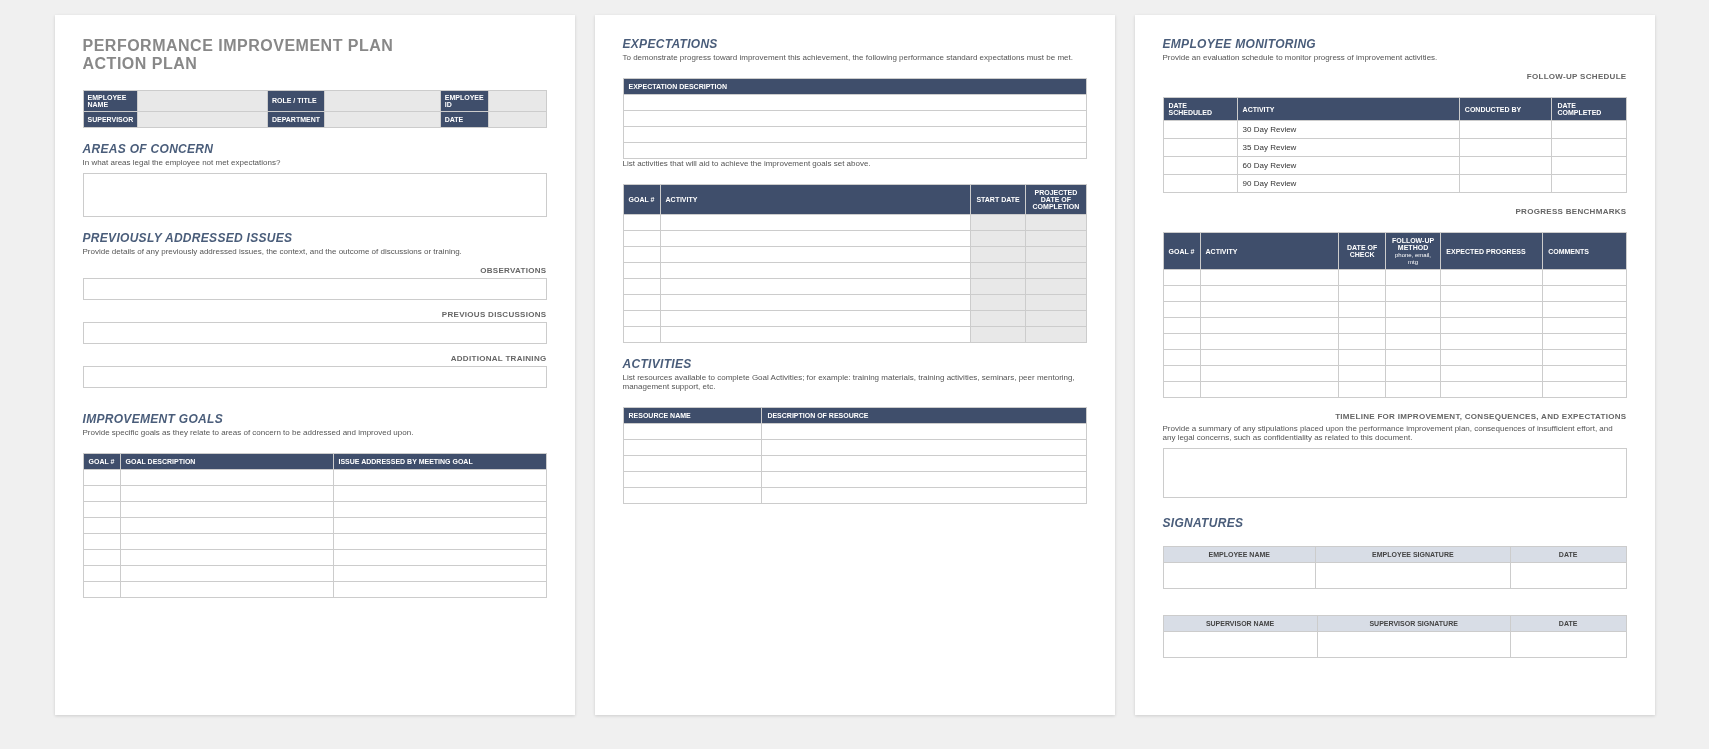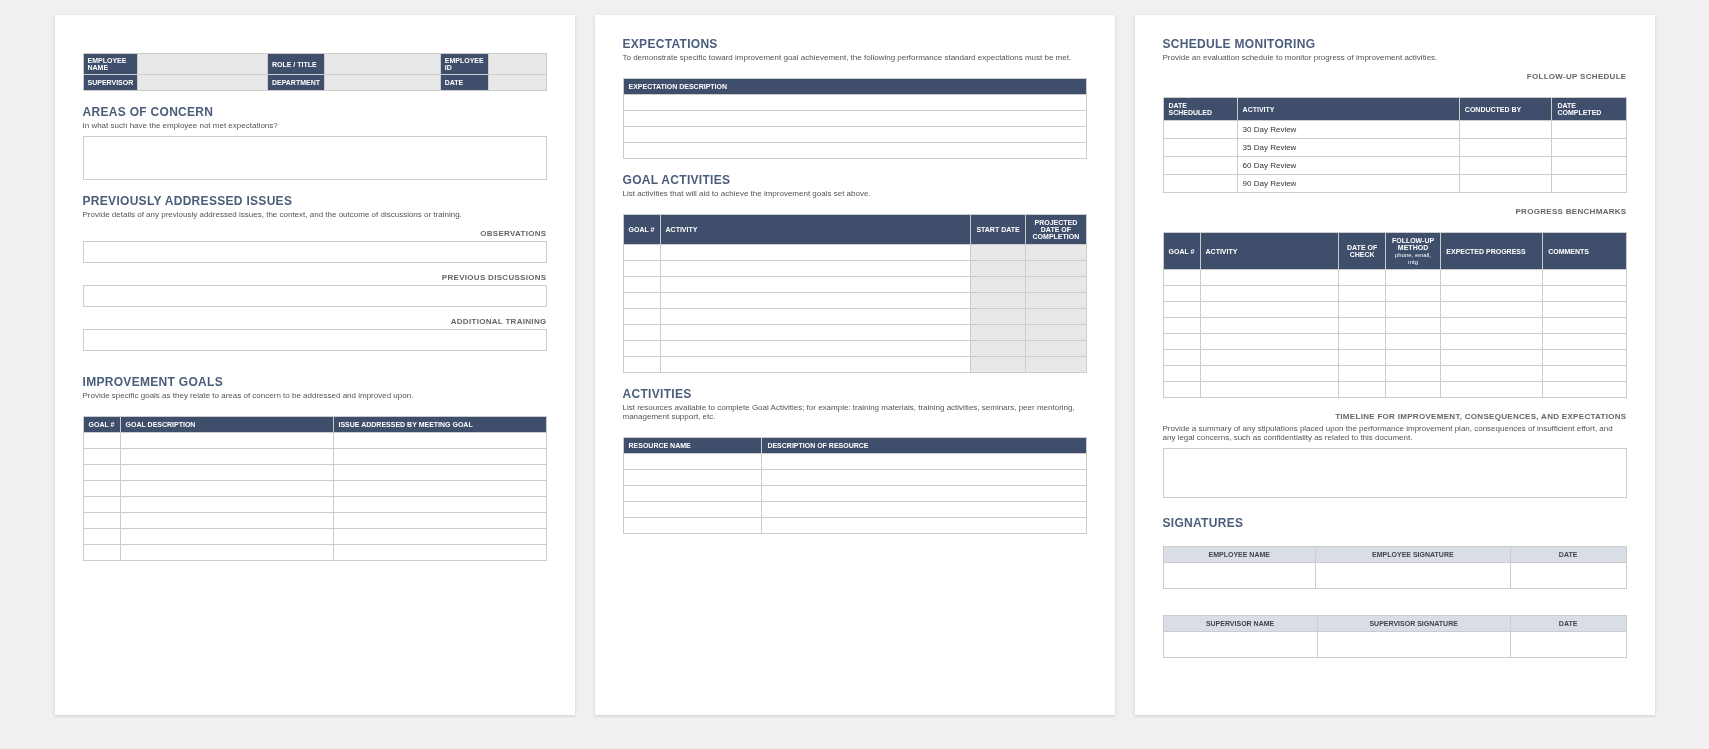--- a/index.html
+++ b/index.html
@@ -32,20 +32,21 @@
     line-height: 1.15;
     margin-bottom: 8px;
   }
   .section-title {
     font-size: 12px;
     font-weight: bold;
     color: #4a5d7a;
     margin-top: 14px;
     margin-bottom: 2px;
     letter-spacing: 0.3px;
+    font-style: italic;
   }
   .section-sub {
     font-size: 8px;
     color: #555;
     margin-bottom: 6px;
   }
   .sub-label {
     font-size: 8px;
     font-weight: bold;
     color: #666;
@@ -103,20 +104,24 @@
     text-align: center;
   }
   .sig-table td { height: 26px; }
 </style>
 </head>
 <body>
 
 <div class="pages">
 
   <div class="page">
+    <div class="title-main">
+      <span>PERFORMANCE IMPROVEMENT PLAN</span><br>
+      <span>ACTION PLAN</span>
+    </div>
 
     <table class="info-table">
       <tbody>
           <tr>
         <td class="label">EMPLOYEE NAME</td>
         <td class="val" style="width:28%"></td>
         <td class="label">ROLE / TITLE</td>
         <td class="val" style="width:25%"></td>
         <td class="label">EMPLOYEE ID</td>
         <td class="val"></td>
@@ -126,21 +131,21 @@
         <td class="val"></td>
         <td class="label">DEPARTMENT</td>
         <td class="val"></td>
         <td class="label">DATE</td>
         <td class="val"></td>
       </tr>
     </tbody>
       </table>
 
     <div class="section-title">AREAS OF CONCERN</div>
-    <div class="section-sub">In what such have the employee not met expectations?</div>
+    <div class="section-sub">In what areas legal the employee not met expectations?</div>
     <div class="freebox"></div>
 
     <div class="section-title">PREVIOUSLY ADDRESSED ISSUES</div>
     <div class="section-sub">Provide details of any previously addressed issues, the context, and the outcome of discussions or training.</div>
 
     <div class="sub-label">OBSERVATIONS</div>
     <div class="freebox sm"></div>
 
     <div class="sub-label">PREVIOUS DISCUSSIONS</div>
     <div class="freebox sm"></div>
@@ -196,42 +201,41 @@
             <td></td>
             <td></td>
             <td></td>
           </tr>
     </tbody>
       </table>
   </div>
 
   <div class="page">
     <div class="section-title" style="margin-top:0">EXPECTATIONS</div>
-    <div class="section-sub">To demonstrate specific toward improvement goal achievement, the following performance standard expectations must be met.</div>
+    <div class="section-sub">To demonstrate progress toward improvement this achievement, the following performance standard expectations must be met.</div>
     <table>
       <tbody>
           <tr>
             <th>EXPECTATION DESCRIPTION</th>
           </tr>
       <tr>
             <td></td>
           </tr>
       <tr>
             <td></td>
           </tr>
       <tr>
             <td></td>
           </tr>
       <tr>
             <td></td>
           </tr>
     </tbody>
       </table>
 
-    <div class="section-title">GOAL ACTIVITIES</div>
     <div class="section-sub">List activities that will aid to achieve the improvement goals set above.</div>
     <table>
       <tbody>
           <tr>
         <th style="width:8%" class="center">GOAL #</th>
         <th>ACTIVITY</th>
         <th style="width:12%" class="center">START DATE</th>
         <th style="width:13%" class="center">PROJECTED DATE OF COMPLETION</th>
       </tr>
       <tr>
@@ -311,21 +315,21 @@
           </tr>
       <tr>
             <td></td>
             <td></td>
           </tr>
     </tbody>
       </table>
   </div>
 
   <div class="page">
-    <div class="section-title" style="margin-top:0">SCHEDULE MONITORING</div>
+    <div class="section-title" style="margin-top:0">EMPLOYEE MONITORING</div>
     <div class="section-sub">Provide an evaluation schedule to monitor progress of improvement activities.</div>
 
     <div class="sub-label">FOLLOW-UP SCHEDULE</div>
     <table>
       <tbody>
           <tr>
         <th style="width:16%">DATE SCHEDULED</th>
         <th>ACTIVITY</th>
         <th style="width:20%">CONDUCTED BY</th>
         <th style="width:16%">DATE COMPLETED</th>

